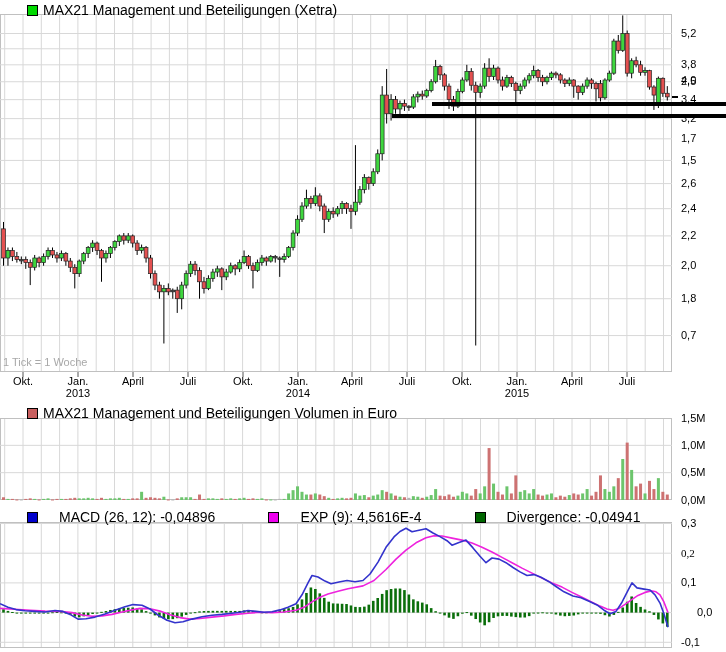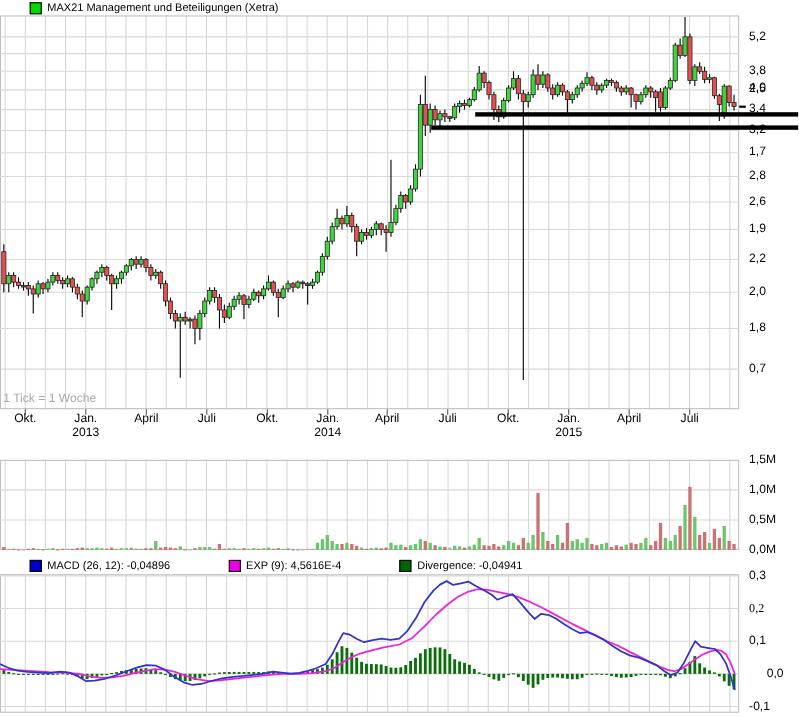--- a/index.html
+++ b/index.html
@@ -1,21 +1,21 @@
 <!DOCTYPE html>
 <html><head>
 <meta charset="utf-8">
 <style>
   html,body{margin:0;padding:0;background:#fff;}
   #stage{position:relative;width:726px;height:652px;background:#fff;
          font-family:"Liberation Sans","DejaVu Sans",sans-serif;overflow:hidden;}
   #chart-svg{position:absolute;left:0;top:0;z-index:1;}
-  .legend-row{position:absolute;display:flex;align-items:center;gap:5px;z-index:3;font-size:10px;color:#000;padding-left:23px;}
+  .legend-row{position:absolute;display:flex;align-items:center;gap:5px;z-index:3;font-size:14px;color:#000;padding-left:23px;}
   .legend-marker{width:9px;height:9px;border:1px solid #000;display:inline-block;}
-  .legend-item{display:flex;align-items:center;gap:5px;margin-right:48px;}
+  .legend-item{display:flex;align-items:center;gap:21px;margin-right:48px;}
   .ylabel{position:absolute;left:681px;font-size:11px;color:#000;z-index:2;white-space:nowrap;}
   .xlabel{position:absolute;font-size:11px;color:#000;text-align:center;z-index:2;line-height:12px;white-space:nowrap;transform:translateX(-50%);}
   .ticknote{position:absolute;left:3px;top:356px;font-size:11px;color:#a8a8a8;z-index:2;}
   .support-line{position:absolute;height:4px;background:#000;z-index:5;}
   .price-marker{position:absolute;width:6px;height:2px;background:#000;z-index:5;}
 </style>
 </head>
 <body>
 
 <div id="stage">
@@ -772,20 +772,24 @@
       <path d="M00.0,603.7 L08.0,607.3 L016.0,609.6 L025.0,610.8 L035.0,611.4 L045.0,612.0 L055.0,610.5 L063.0,611.4 L070.0,614.4 L078.0,619.1 L086.0,618.8 L095.0,617.1 L0105.0,614.1 L0115.0,610.2 L0125.0,606.7 L0133.0,604.6 L0142.0,605.2 L0150.0,609.0 L0158.0,615.0 L0167.0,620.3 L0175.0,622.7 L0183.0,621.8 L0192.0,619.1 L0202.0,616.8 L0212.0,615.3 L0222.0,614.4 L0232.0,613.2 L0240.0,612.3 L0248.0,610.5 L0256.0,611.4 L0264.0,612.3 L0272.0,611.7 L0280.0,609.9 L0288.0,607.3 L0296.0,603.7 L0302.0,594.8 L0308.0,582.9 L0312.0,575.5 L0318.0,577.0 L0325.0,581.1 L0331.0,583.8 L0339.0,582.0 L0347.0,580.5 L0355.0,581.7 L0363.0,580.5 L0370.0,574.0 L0378.0,562.1 L0386.0,547.3 L0394.0,536.9 L0400.0,531.5 L0406.0,528.3 L0412.0,531.8 L0419.0,530.3 L0426.0,528.8 L0433.0,533.0 L0440.0,536.6 L0447.0,540.7 L0452.0,545.2 L0459.0,542.5 L0466.0,540.1 L0473.0,547.9 L0480.0,556.2 L0486.0,562.7 L0492.0,558.0 L0499.0,559.1 L0506.0,562.7 L0513.0,567.5 L0520.0,571.9 L0527.0,575.5 L0534.0,574.6 L0541.0,577.3 L0549.0,581.7 L0556.0,586.5 L0564.0,591.8 L0573.0,596.0 L0581.0,597.8 L0589.0,601.3 L0597.0,604.9 L0604.0,610.2 L0610.0,613.8 L0616.0,611.4 L0622.0,602.2 L0628.0,590.3 L0632.0,582.9 L0637.0,587.9 L0644.0,589.1 L0650.0,590.0 L0655.0,594.8 L0660.0,603.1 L0664.0,614.1 L0668.0,627.2" fill="none" stroke="#3333cc" stroke-width="1.6" stroke-linejoin="round"></path>
     </svg>
 
   <div class="legend-row" style="left:4px;top:2px;">
     <span class="legend-marker" id="price-marker-sq" style="background: rgb(0, 217, 0);"></span>
     <span>MAX21 Management und Beteiligungen (Xetra)</span>
   </div>
 
   <div class="ticknote">1 Tick = 1 Woche</div>
 
+  <div class="legend-row" style="left:4px;top:405px;">
+    <span class="legend-marker" id="volume-marker-sq" style="background: rgb(200, 95, 95);"></span>
+    <span>MAX21 Management und Beteiligungen Volumen in Euro</span>
+  </div>
 
   <div class="legend-row" style="left:4px;top:509px;">
     <span class="legend-item">
       <span class="legend-marker" id="macd-marker-sq" style="background: rgb(0, 0, 204);"></span>
       <span>MACD (26, 12): -0,04896</span>
     </span>
     <span class="legend-item">
       <span class="legend-marker" id="exp-marker-sq" style="background: rgb(238, 0, 238);"></span>
       <span>EXP (9): 4,5616E-4</span>
     </span>
@@ -796,23 +800,23 @@
   </div>
 
   <div id="labels-layer">
       <div class="ylabel" style="top: 27px;">5,2</div>
       <div class="ylabel" style="top: 42.2713px; margin-top: 32px;">4,0</div>
       <div class="ylabel" style="top: 58.3261px;">3,8</div>
       <div class="ylabel" style="top: 75.2492px;">2,5</div>
       <div class="ylabel" style="top: 93.1397px;">3,4</div>
       <div class="ylabel" style="top: 112.115px;">3,2</div>
       <div class="ylabel" style="top: 132.316px;">1,7</div>
-      <div class="ylabel" style="top: 153.911px;">2,8</div>
+      <div class="ylabel" style="top: 153.911px;">1,5</div>
       <div class="ylabel" style="top: 177.106px;">2,6</div>
-      <div class="ylabel" style="top: 202.16px;">1,9</div>
+      <div class="ylabel" style="top: 202.16px;">2,4</div>
       <div class="ylabel" style="top: 229.394px;">2,2</div>
       <div class="ylabel" style="top: 259.226px;">2,0</div>
       <div class="ylabel" style="top: 292.204px; text-align: center;">1,8</div>
       <div class="ylabel" style="top: 329.07px;">0,7</div>
       <div class="ylabel" style="top: 411.5px;">1,5M</div>
       <div class="ylabel" style="top: 438.833px;">1,0M</div>
       <div class="ylabel" style="top: 466.167px;">0,5M</div>
       <div class="ylabel" style="top: 493.5px;">0,0M</div>
       <div class="ylabel" style="top: 517px;">0,3</div>
       <div class="ylabel" style="top: 546.7px; font-family: Liberation Serif, serif;">0,2</div>

